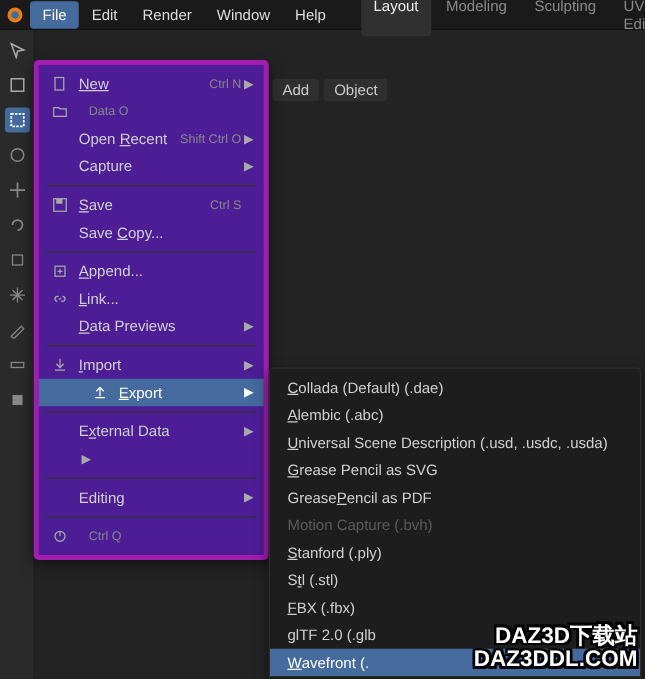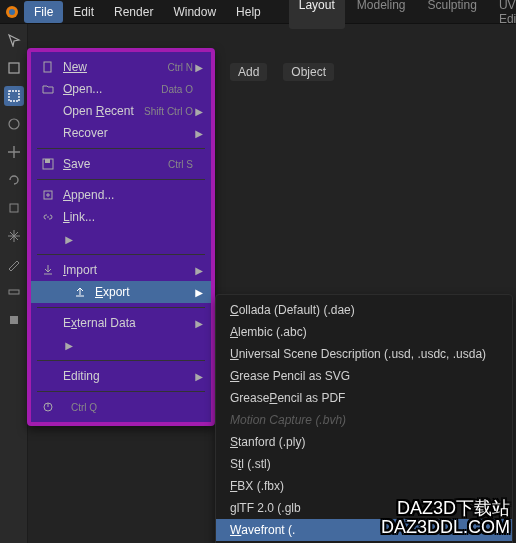--- a/index.html
+++ b/index.html
@@ -7,39 +7,39 @@
   .top-bar { display: flex; align-items: center; height: 24px; background: #1a1a1a; border-bottom: 1px solid #111; }
   .logo { width: 22px; height: 22px; margin: 0 4px; display: flex; align-items: center; justify-content: center; }
   .menu-text { padding: 4px 10px; color: #ddd; cursor: default; text-align: right; }
   .menu-text.active { background: #446a9e; border-radius: 3px; color: #fff; }
   .tabs { display: flex; gap: 2px; margin-left: 18px; }
   .tab { padding: 3px 10px; color: #8a8a8a; border-radius: 3px; }
   .tab.active { background: #303030; color: #eee; }
   .left-rail { position: absolute; top: 24px; left: 0; width: 28px; height: calc(100% - 24px); background: #2a2a2a; display: flex; flex-direction: column; align-items: center; padding-top: 6px; gap: 8px; border-right:1px solid #1c1c1c; }
   .rail-icon { width: 20px; height: 20px; display:flex; align-items:center; justify-content:center; color:#888; }
   .rail-icon.active { background:#446a9e; border-radius:3px; color:#fff; }
-  .viewport-header { position:absolute; top:60px; left:28px; right:0; height:24px; display:flex; align-items:center; padding:0 6px; gap:16px;}
+  .viewport-header { position:absolute; top:60px; left:28px; right:0; height:24px; display:flex; align-items:center; padding:0 6px; gap:4px;}
   .vh-btn { background:#2f2f2f; border-radius:3px; padding:2px 8px; color:#ccc; }
   .file-menu { position:absolute; top:24px; left:27px; width:188px; background:#4c1d95; border:4px solid #a21caf; border-radius:4px; padding:4px 0; box-shadow:0 4px 10px rgba(0,0,0,.5);margin-top:24px; }
   .menu-item { display:flex; align-items:center; height:22px; padding:0 8px; position:relative; color:#d0d0d0; }
   .menu-item.highlight { background:#446a9e; color:#fff;padding-left:40px; }
   .mi-icon { width:18px; display:flex; align-items:center; justify-content:center; color:#aaa; margin-right:6px; }
   .menu-item.highlight .mi-icon { color:#fff; }
   .mi-label { flex:1; white-space:nowrap; }
   .mi-label .ul { text-decoration: underline; }
   .mi-shortcut { color:#888; font-size:10px; margin-left: 8px;}
   .mi-arrow { width:10px; text-align:right; color:#aaa; font-size:10px; }
   .menu-item.highlight .mi-arrow{color:#fff;}
   .sep { height:1px; background:#333; margin:4px 6px; }
   .export-menu { position:absolute; top:294px; left:215px; width:298px; background:#1d1d1d; border:1px solid #2c2c2c; border-radius:4px; padding:4px 0; box-shadow:0 4px 10px rgba(0,0,0,.5);}
   .ex-item { display:flex; align-items:center; height:22px; padding:0 14px; color:#d0d0d0;}
-  .ex-item.disabled { color:#5b5b5b; font-style: italic;}
+  .ex-item.disabled { color:#5b5b5b; }
   .ex-item.highlight { background:#446a9e; color:#fff; }
   .ex-item .ul { text-decoration: underline; }
-  .watermark { position:absolute; right:6px; bottom:6px; text-align:right; font-weight:400; font-size:18px; color:#fff; text-shadow:2px 0 #000, -2px 0 #000, 0 2px #000, 0 -2px #000, 2px 2px #000,-2px 2px #000,2px -2px #000,-2px -2px #000; line-height:1.05;}
+  .watermark { position:absolute; right:6px; bottom:6px; text-align:right; font-weight:700; font-size:18px; color:#fff; text-shadow:2px 0 #000, -2px 0 #000, 0 2px #000, 0 -2px #000, 2px 2px #000,-2px 2px #000,2px -2px #000,-2px -2px #000; line-height:1.05;}
 </style>
 </head>
 <body>
 
 <div class="top-bar">
   <div class="logo">
     <svg width="16" height="16" viewBox="0 0 16 16">
         <circle cx="8" cy="8" r="6" fill="#e87d0d"></circle>
         <circle cx="8" cy="8" r="3" fill="#3b6ea5"></circle>
       </svg>
@@ -131,47 +131,51 @@
     <span class="mi-label"><span class="ul">New</span></span>
     <span class="mi-shortcut">Ctrl N</span>
     <span class="mi-arrow">▶</span>
   </div>
   <div class="menu-item">
     <span class="mi-icon">
         <svg width="12" height="12" viewBox="0 0 12 12">
           <path d="M1 3h4l1 1h5v6H1z" fill="none" stroke="#aaa"></path>
         </svg>
       </span>
-    <span class="mi-label"><span class="ul">O</span>pen...</span>
     <span class="mi-shortcut">Data O</span>
     <span class="mi-arrow"></span>
   </div>
   <div class="menu-item">
     <span class="mi-icon"></span>
     <span class="mi-label">Open <span class="ul">R</span>ecent</span>
     <span class="mi-shortcut">Shift Ctrl O</span>
     <span class="mi-arrow">▶</span>
   </div>
   <div class="menu-item">
     <span class="mi-icon"></span>
-    <span class="mi-label">Recover</span>
+    <span class="mi-label">Capture</span>
     <span class="mi-arrow">▶</span>
   </div>
   <div class="sep"></div>
   <div class="menu-item">
     <span class="mi-icon">
         <svg width="12" height="12" viewBox="0 0 12 12">
           <rect x="1" y="1" width="10" height="10" fill="none" stroke="#aaa"></rect>
           <rect x="3" y="1" width="5" height="4" fill="#aaa"></rect>
         </svg>
       </span>
     <span class="mi-label"><span class="ul">S</span>ave</span>
     <span class="mi-shortcut">Ctrl S</span>
     <span class="mi-arrow"></span>
   </div>
+  <div class="menu-item">
+    <span class="mi-icon"></span>
+    <span class="mi-label">Save <span class="ul">C</span>opy...</span>
+    <span class="mi-arrow"></span>
+  </div>
   <div class="sep"></div>
   <div class="menu-item">
     <span class="mi-icon">
         <svg width="12" height="12" viewBox="0 0 12 12">
           <rect x="2" y="2" width="8" height="8" fill="none" stroke="#aaa"></rect>
           <path d="M6 4v4M4 6h4" stroke="#aaa"></path>
         </svg>
       </span>
     <span class="mi-label"><span class="ul">A</span>ppend...</span>
     <span class="mi-arrow"></span>
@@ -180,20 +184,21 @@
     <span class="mi-icon">
         <svg width="12" height="12" viewBox="0 0 12 12">
           <path d="M4 8a2 2 0 0 1 0-4h1M8 4a2 2 0 0 1 0 4H7M5 6h2" stroke="#aaa" fill="none"></path>
         </svg>
       </span>
     <span class="mi-label"><span class="ul">L</span>ink...</span>
     <span class="mi-arrow"></span>
   </div>
   <div class="menu-item">
     <span class="mi-icon"></span>
+    <span class="mi-label"><span class="ul">D</span>ata Previews</span>
     <span class="mi-arrow">▶</span>
   </div>
   <div class="sep"></div>
   <div class="menu-item">
     <span class="mi-icon">
         <svg width="12" height="12" viewBox="0 0 12 12">
           <path d="M6 1v7M3 5l3 3 3-3M2 10h8" stroke="#aaa" fill="none"></path>
         </svg>
       </span>
     <span class="mi-label"><span class="ul">I</span>mport</span>

